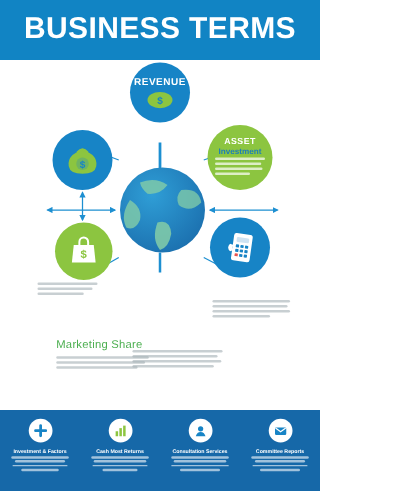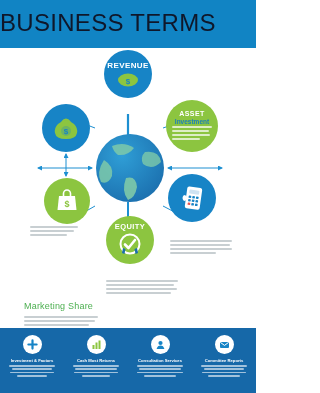--- a/index.html
+++ b/index.html
@@ -15,24 +15,24 @@
   .header {
     position: absolute;
     left: 0; top: 0;
     width: 256px; height: 48px;
     background: #1184c4;
   }
   .header-title {
     position: absolute;
     left: 0; top: 9px;
     width: 256px;
-    text-align: left;
-    color: #0f172a;
+    text-align: center;
+    color: #ffffff;
     font-size: 24px;
-    font-weight: normal;
+    font-weight: bold;
     letter-spacing: 0.3px;
   }
 
   
   .canvas {
     position: absolute;
     left: 0; top: 48px;
     width: 256px; height: 280px;
     background: #ffffff;
   }
@@ -99,21 +99,21 @@
   .micro.light span { background: #ffffff; opacity: .7; }
 
   .cap-shop {
     position: absolute; left: 30px; top: 178px; width: 48px;
   }
   .cap-calc {
     position: absolute; left: 170px; top: 192px; width: 62px;
   }
 
   
-  .block-left  { position: absolute; left: 24px; top: 222px; width: 74px; margin-top: 31px; }
+  .block-left  { position: absolute; left: 45px; top: 222px; width: 74px; }
   .block-right { position: absolute; left: 106px; top: 232px; width: 72px; }
 
   .block-heading {
     color: #4caf50;
     font-size: 9px;
     margin-bottom: 5px;
     letter-spacing: .2px;
   }
 
   
@@ -224,29 +224,20 @@
   </div>
 
   <div class="node green n-shop">
     <svg width="24" height="26" viewBox="0 0 24 26">
       <path d="M4 8 h16 l1.5 14 h-19z" fill="#ffffff"></path>
       <path d="M8.5 8 v-2.5 a3.5 3.5 0 0 1 7 0 V8" fill="none" stroke="#ffffff" stroke-width="1.6"></path>
       <text x="12" y="18.5" font-size="9" font-family="Liberation Sans, sans-serif" font-weight="bold" fill="#8cc540" text-anchor="middle">$</text>
     </svg>
   </div>
 
-  <div class="node green n-equity">
-    <span class="node-label">EQUITY</span>
-    <svg width="26" height="24" viewBox="0 0 26 24">
-      <circle cx="13" cy="11" r="9.5" fill="none" stroke="#ffffff" stroke-width="2"></circle>
-      <path d="M8 11.5 l3.5 3.5 L18 7" fill="none" stroke="#ffffff" stroke-width="2.6" stroke-linecap="round" stroke-linejoin="round"></path>
-      <path d="M6 15 l2.5 1 l-1 5 l-2.5 -1z" fill="#1b6fae"></path>
-      <path d="M20 15 l-2.5 1 l1 5 l2.5 -1z" fill="#1b6fae"></path>
-    </svg>
-  </div>
 
   <div class="node blue n-calc">
     <svg width="26" height="28" viewBox="0 0 26 28">
       <rect x="7" y="3" width="15" height="22" rx="2" fill="#ffffff" transform="rotate(8 14 14)"></rect>
       <rect x="9.5" y="6" width="10" height="4" rx="1" fill="#cfe3f2" transform="rotate(8 14 14)"></rect>
       <g fill="#1784c6" transform="rotate(8 14 14)">
         <rect x="9.5" y="12" width="2.6" height="2.3" rx=".5"></rect>
         <rect x="13.2" y="12" width="2.6" height="2.3" rx=".5"></rect>
         <rect x="16.9" y="12" width="2.6" height="2.3" rx=".5"></rect>
         <rect x="9.5" y="15.6" width="2.6" height="2.3" rx=".5"></rect>

